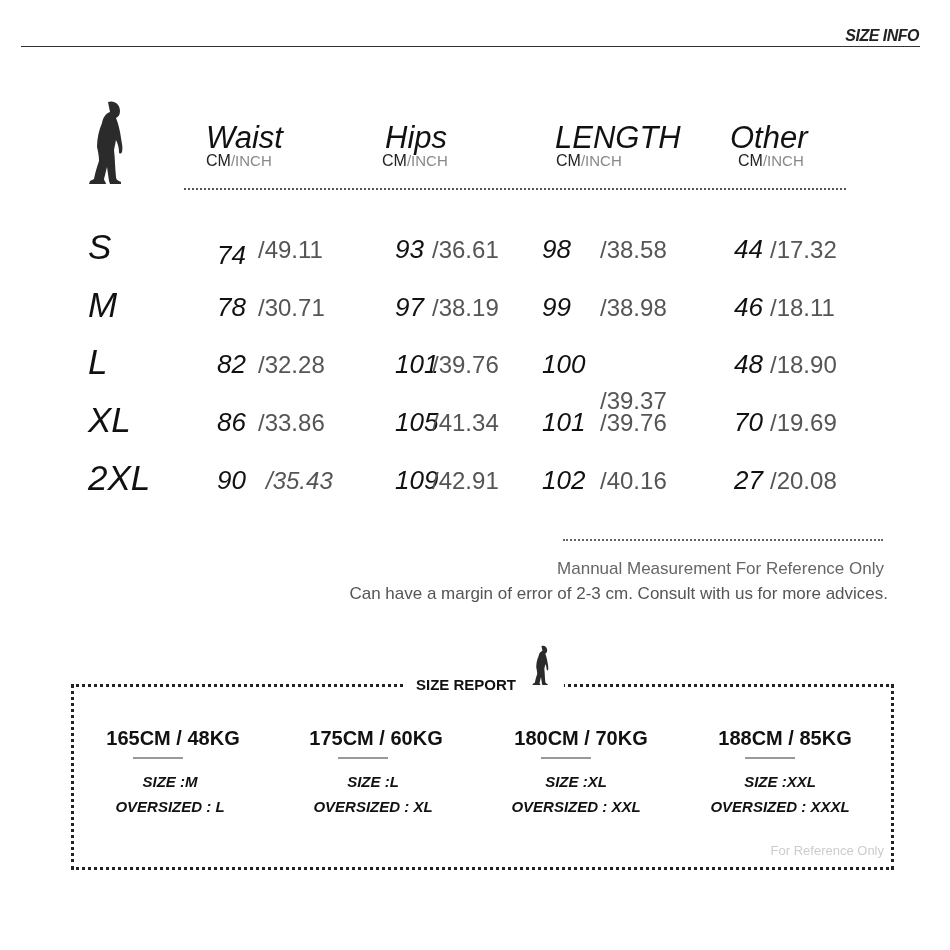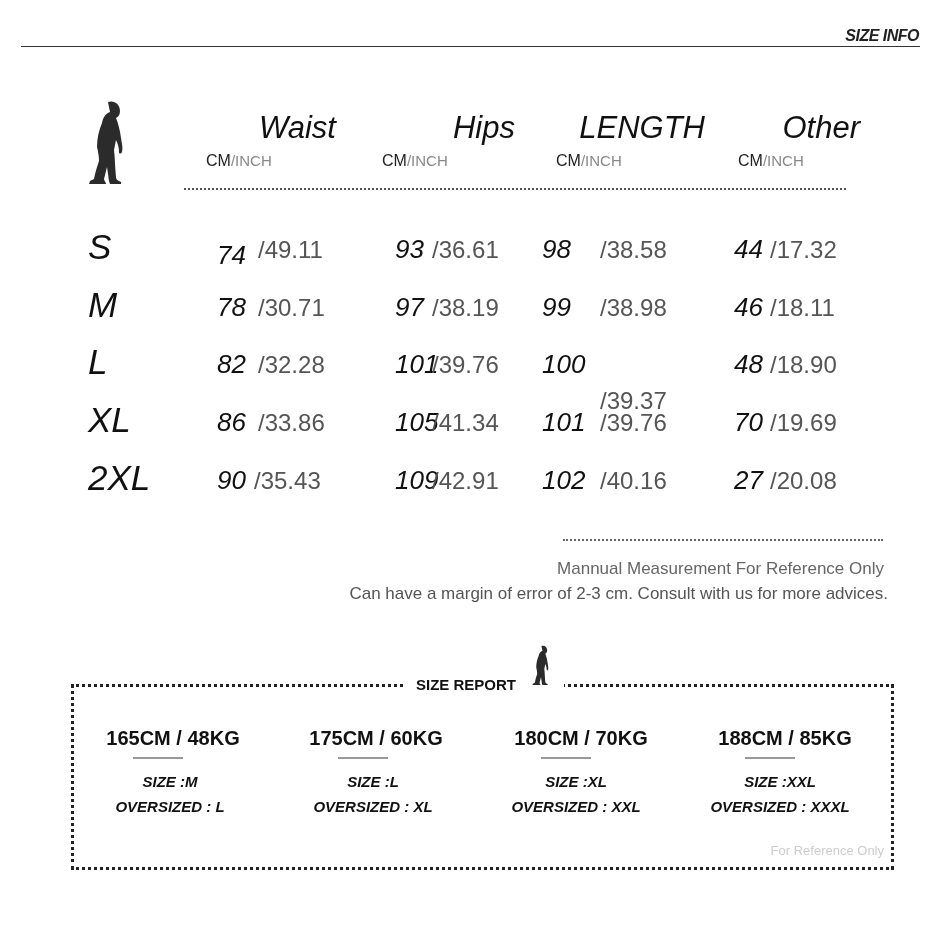--- a/index.html
+++ b/index.html
@@ -1,21 +1,21 @@
 <!DOCTYPE html>
 <html><head>
 <meta charset="utf-8">
 <style>
   html,body{margin:0;padding:0;background:#fff;}
   body{width:950px;height:950px;position:relative;overflow:hidden;font-family:"Liberation Sans",sans-serif;color:#111;}
   .abs{position:absolute;}
   .top-title{right:31px;top:27px;font-size:16px;font-weight:bold;font-style:italic;letter-spacing:-0.5px;color:#222;}
   .top-rule{left:21px;top:46px;width:899px;height:0;border-top:1.5px solid #333;}
   .figure{left:86px;top:100px;width:42px;height:90px;}
-  .col-head{font-size:31px;font-style:italic;color:#111;text-align:right;}
+  .col-head{font-size:31px;font-style:italic;color:#111;text-align:left;margin-top:10px;}
   .unit{font-size:16px;color:#222;text-align:left;}
   .unit .cm{color:#222;}
   .unit .inch{color:#888;font-size:15px;}
   .dots1{left:184px;top:188px;width:662px;height:0;border-top:2px dotted #555;}
   .size-label{left:88px;font-size:35px;font-style:italic;color:#111;}
   .cm-val{font-size:26px;font-style:italic;color:#111;}
   .in-val{font-size:24px;color:#555;font-weight:300;}
   .dots2{left:563px;top:539px;width:320px;height:0;border-top:2px dotted #666;}
   .note1{right:66px;top:559px;font-size:17px;color:#666;}
   .note2{right:62px;top:584px;font-size:17px;color:#555;}
@@ -92,21 +92,21 @@
   <div class="abs cm-val" style="left:395px;top:407px;">105</div>
   <div class="abs in-val" style="left:432px;top:409px;">/41.34</div>
   <div class="abs cm-val" style="left:542px;top:407px;">101</div>
   <div class="abs in-val" style="left:600px;top:409px;">/39.76</div>
   <div class="abs cm-val" style="left:734px;top:407px;">70</div>
   <div class="abs in-val" style="left:770px;top:409px;">/19.69</div>
 </div>
 <div>
   <div class="abs size-label" style="top:458px;">2XL</div>
   <div class="abs cm-val" style="left:217px;top:465px;">90</div>
-  <div class="abs in-val" style="left:254px;top:467px;">/35.43</div>
+  <div class="abs in-val" style="left:266px;top:467px;font-style:italic;">/35.43</div>
   <div class="abs cm-val" style="left:395px;top:465px;">109</div>
   <div class="abs in-val" style="left:432px;top:467px;">/42.91</div>
   <div class="abs cm-val" style="left:542px;top:465px;">102</div>
   <div class="abs in-val" style="left:600px;top:467px;">/40.16</div>
   <div class="abs cm-val" style="left:734px;top:465px;">27</div>
   <div class="abs in-val" style="left:770px;top:467px;">/20.08</div>
 </div>
 
 <div class="abs dots2"></div>
 <div class="abs note1">Mannual  Measurement For Reference Only</div>

